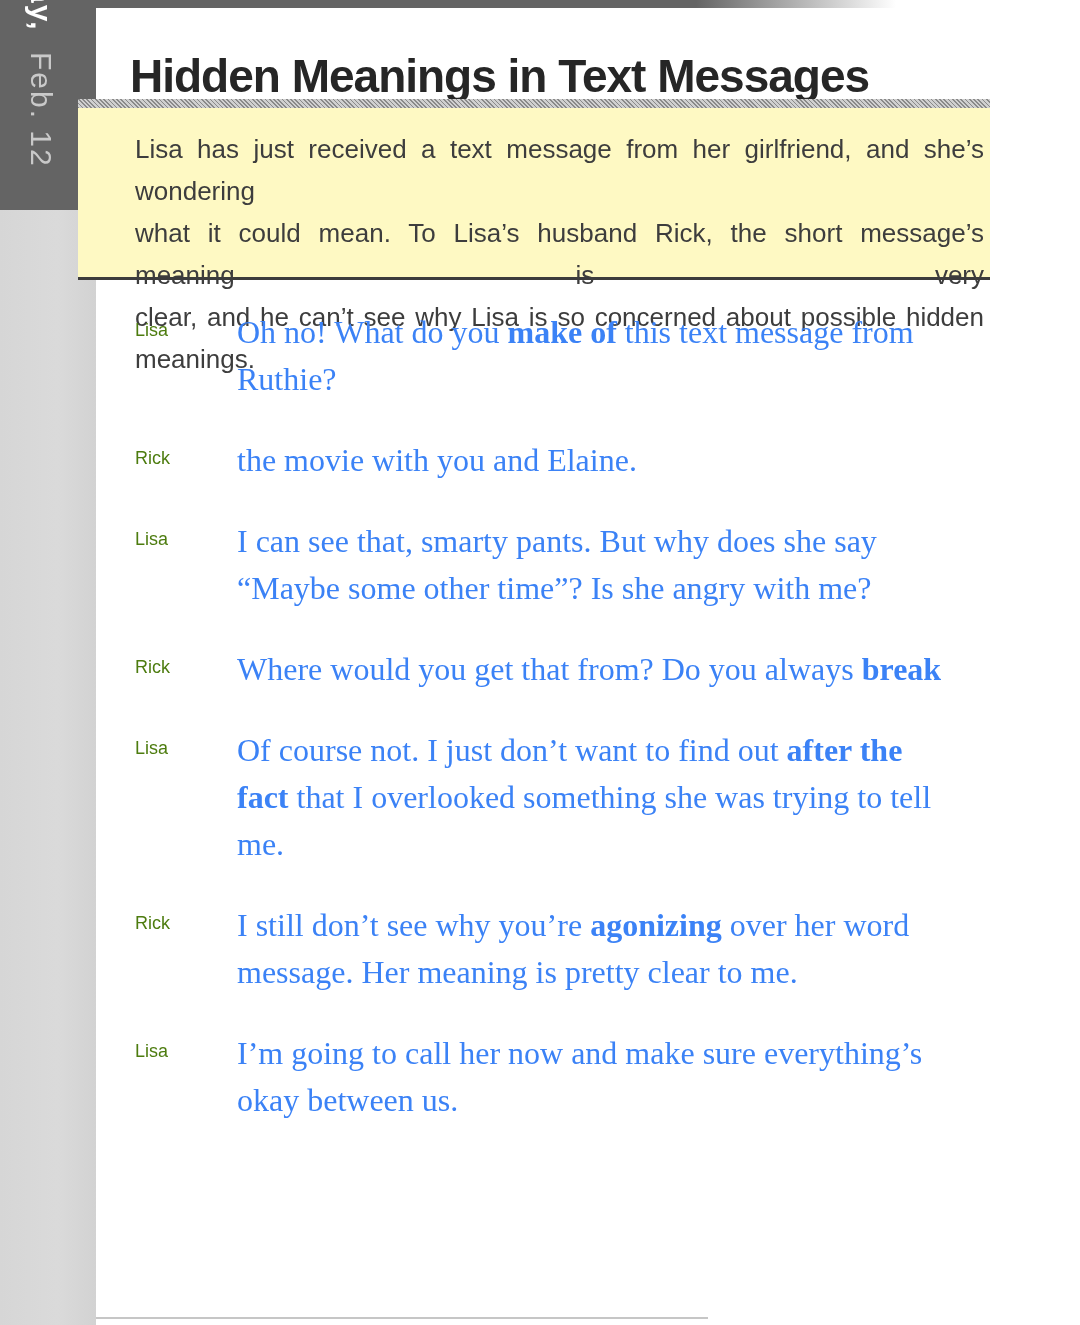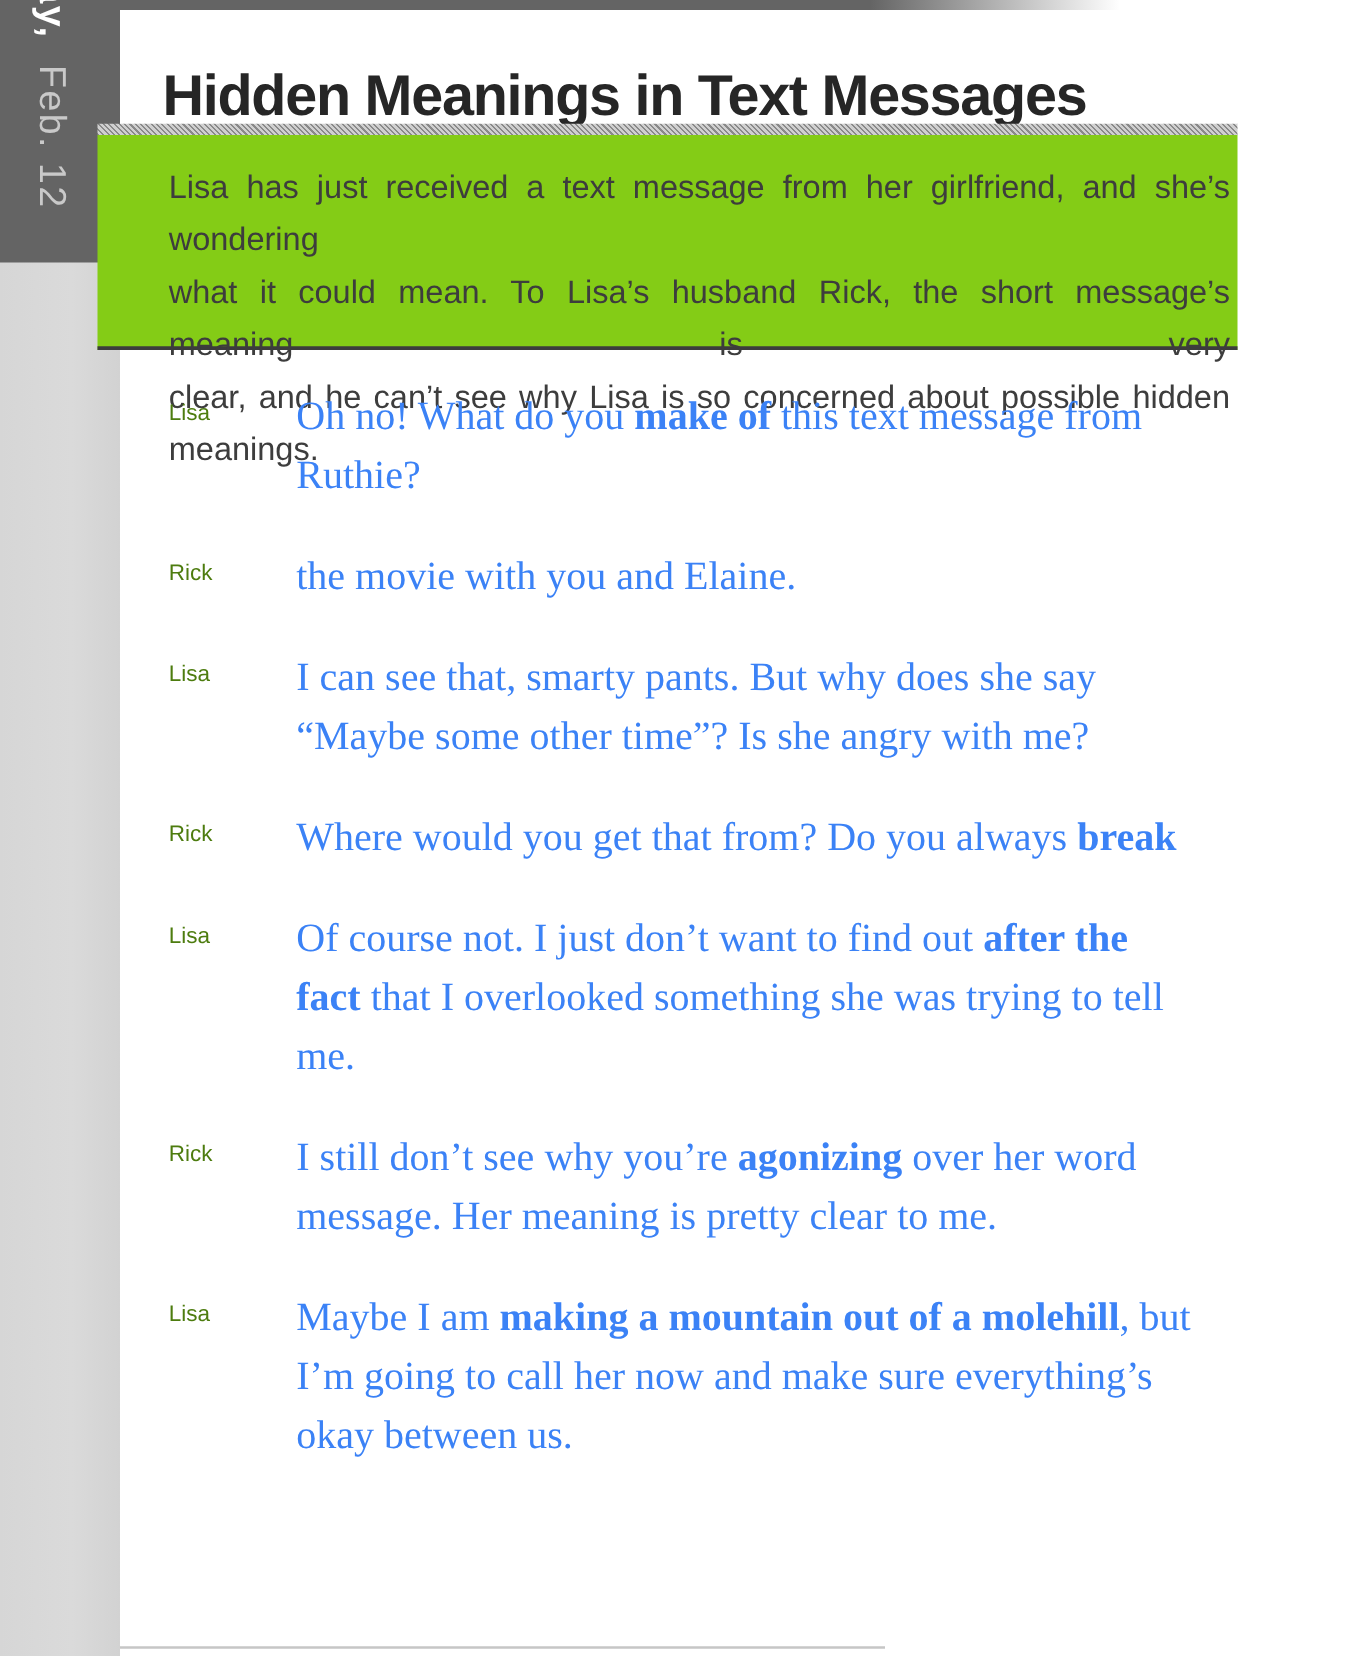--- a/index.html
+++ b/index.html
@@ -33,21 +33,21 @@
     font-size:46px;font-weight:bold;letter-spacing:-1px;color:#262626;
   }
   
   .hatch{
     position:absolute;left:78px;top:99px;width:912px;height:9px;
     background:repeating-linear-gradient(45deg,#8a8a8a 0,#8a8a8a 1.2px,#d0d0d0 1.2px,#d0d0d0 3px);
   }
   
   .intro-box{
     position:absolute;left:78px;top:108px;width:912px;height:172px;
-    background:#84cc16;border-bottom:3px solid #3c3c3c;box-sizing:border-box;
+    background:#fef9c3;border-bottom:3px solid #3c3c3c;box-sizing:border-box;
     padding:20px 6px 0 57px;
   }
   .intro-line{
     font-size:26px;line-height:42px;color:#3d3d3d;
     text-align:justify;text-align-last:justify;
   }
   .intro-line:last-child{text-align-last:left;}
   
   .dialogue{
     position:absolute;left:96px;top:281px;width:984px;
@@ -144,20 +144,19 @@
     <div class="speaker">Rick</div>
     <div class="lines">
         <div class="dl"><span>I still don’t see why you’re </span><span class="b">agonizing</span><span> over her word</span></div>
         <div class="dl"><span>message. Her meaning is pretty clear to me.</span></div>
       </div>
   </div>
 
   <div class="turn">
     <div class="speaker">Lisa</div>
     <div class="lines">
-        <div class="dl"><span>Maybe I am </span><span class="b">making a mountain out of a molehill</span><span>, but</span></div>
         <div class="dl"><span>I’m going to call her now and make sure everything’s</span></div>
         <div class="dl"><span>okay between us.</span></div>
       </div>
   </div>
 </section>
 
 <div class="bottom-line"></div>
 
 </body></html>

